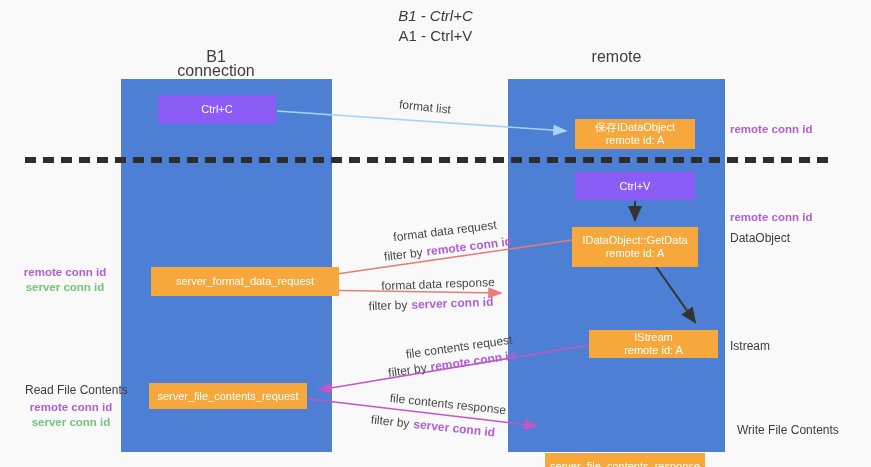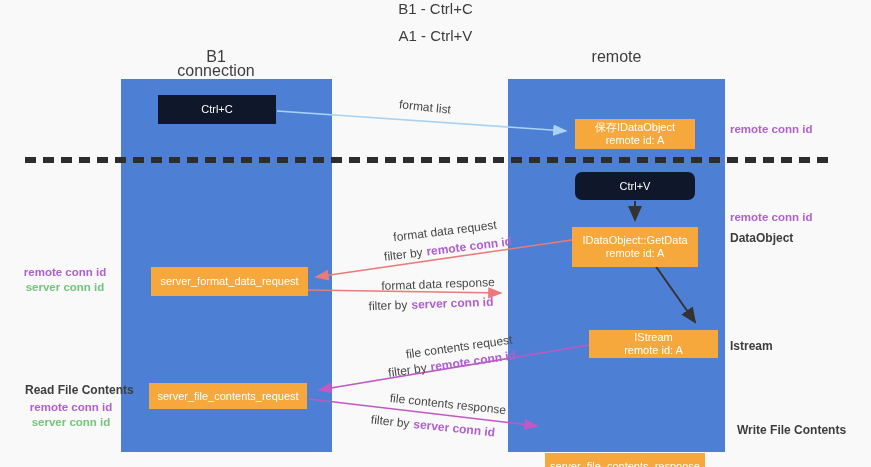--- a/index.html
+++ b/index.html
@@ -7,44 +7,44 @@
   body { font-family:"Liberation Sans","DejaVu Sans",sans-serif; }
   .canvas { position:relative; width:871px; height:467px; background:#f9f9fa; overflow:hidden; }
 
   .title-line { position:absolute; left:0; width:871px; text-align:center; font-size:15px; color:#3c3c3c; }
 
   .lane { position:absolute; top:79px; height:373px; background:#4d80d5; }
   .lane-header { position:absolute; top:50px; text-align:center; font-size:16px; color:#3d3d3d; line-height:14px; }
 
   .node { position:absolute; display:flex; align-items:center; justify-content:center;
           color:#ffffff; text-align:center; font-size:11px; line-height:13px; }
-  .node.green  { background:#0f172a;text-align:center; }
+  .node.green  { background:#8b5cf6;text-align:center; }
   .node.orange { background:#f6a83c; }
 
   .dashes { position:absolute; left:25px; top:157px; width:808px; height:6px;
             background:repeating-linear-gradient(90deg,#2d2d2d 0 11px,transparent 11px 18px); }
 
   svg.arrows { position:absolute; left:0; top:0; pointer-events:none; }
 
   .flow-label { position:absolute; font-size:12px; color:#474747; white-space:nowrap; }
   .flow-label .pre { margin-right:4px; }
   .key-purple { color:#b05fd0; font-weight:bold; }
 
   .ann { position:absolute; white-space:nowrap; }
   .ann-purple { color:#b05fd0; font-weight:bold; font-size:11.5px; }
   .ann-green  { color:#74c47c; font-weight:bold; font-size:11.5px; }
-  .ann-dark   { color:#3d3d3d; font-size:12px;font-weight:bold; }
+  .ann-dark   { color:#3d3d3d; font-size:12px; }
   .ann-stack { line-height:15px; text-align:center; }
 </style>
 </head>
 <body>
 
 <div class="canvas">
 
-  <div class="title-line" style="top:0;">B1 - Ctrl+C</div>
+  <div class="title-line" style="top:7px;font-style:italic;">B1 - Ctrl+C</div>
   <div class="title-line" style="top:27px;">A1 - Ctrl+V</div>
 
   <div class="lane-header" style="left:111px; width:210px;">
     <div>B1</div>
     <div>connection</div>
   </div>
   <div class="lane-header" style="left:508px; width:217px;">
     <div>remote</div>
   </div>
 
@@ -81,32 +81,32 @@
     <span>Ctrl+C</span>
   </div>
 
   <div class="node orange" style="left:575px; top:119px; width:120px; height:30px;">
     <div>
       <div>保存IDataObject</div>
       <div>remote id: A</div>
     </div>
   </div>
 
-  <div class="node green" style="left:575px; top:172px; width:120px; height:28px;border-radius:7px;">
+  <div class="node green" style="left:575px; top:172px; width:120px; height:28px;">
     <span>Ctrl+V</span>
   </div>
 
   <div class="node orange" style="left:572px; top:227px; width:126px; height:40px;">
     <div>
       <div>IDataObject::GetData</div>
       <div>remote id: A</div>
     </div>
   </div>
 
-  <div class="node orange" style="left:151px; top:267px; width:157px; height:29px;">
+  <div class="node orange" style="left:151px; top:267px; width:188px; height:29px;">
     <span>server_format_data_request</span>
   </div>
 
 
   <div class="node orange" style="left:589px; top:330px; width:129px; height:28px;">
     <div>
       <div>IStream</div>
       <div>remote id: A</div>
     </div>
   </div>

